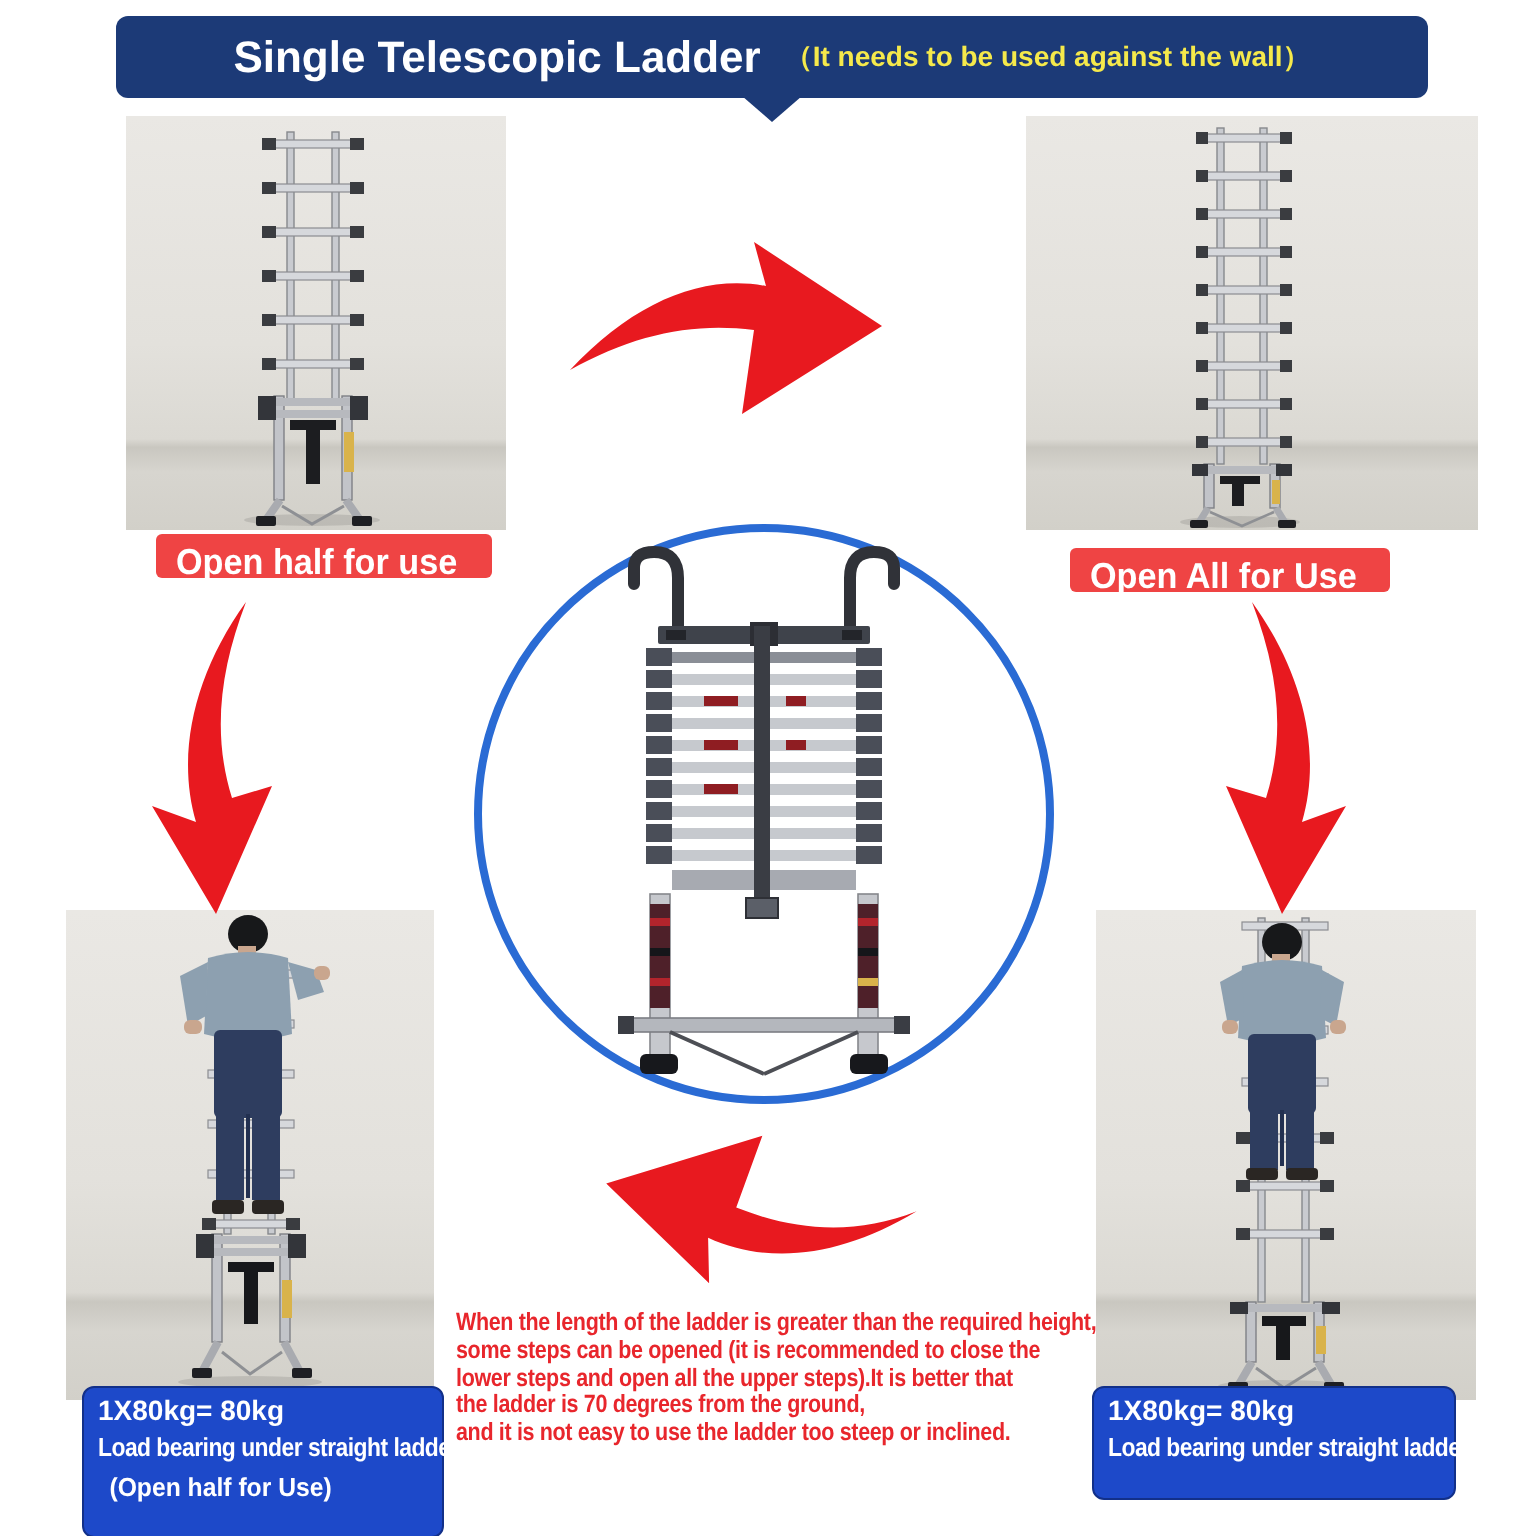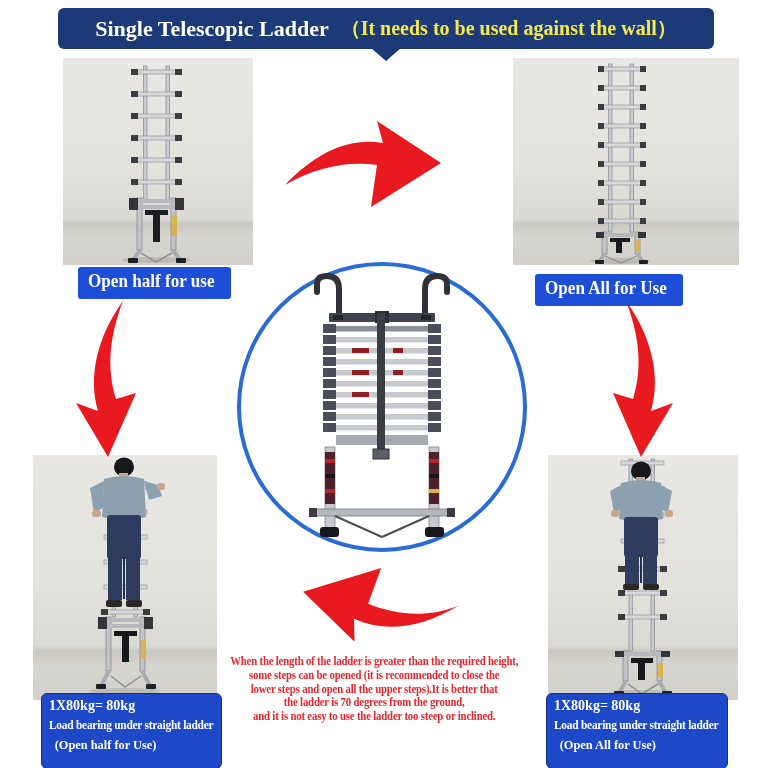--- a/index.html
+++ b/index.html
@@ -1,50 +1,50 @@
 <!DOCTYPE html>
 <html><head>
 <meta charset="utf-8">
 <style>
   * { margin:0; padding:0; box-sizing:border-box; }
   html,body { background:#ffffff; }
   .canvas {
     position:relative; width:768px; height:768px; background:#ffffff;
-    font-family:Liberation Serif, serif; overflow:hidden;
+    font-family:Liberation Sans, sans-serif; overflow:hidden;
   }
   
   .banner {
     position:absolute; left:58px; top:8px; width:656px; height:41px;
     background:#1c3a77; border-radius:6px;
     display:flex; align-items:center; justify-content:center; gap:12px;
     white-space:nowrap;
   }
   .banner-tail {
     position:absolute; left:50%; bottom:-12px; margin-left:-15px;
     width:0; height:0;
     border-left:15px solid transparent; border-right:15px solid transparent;
     border-top:13px solid #1c3a77;
   }
   .banner-title { color:#ffffff; font-weight:bold; font-size:22px; }
-  .banner-sub   { color:#f5e94b; font-weight:bold; font-size:20px; }
+  .banner-sub   { color:#f5e94b; font-weight:bold; font-size:14px; }
   
   .photo {
     position:absolute;
     background:linear-gradient(180deg,#eae8e4 0%,#e3e1dc 55%,#dbd9d3 78%,#c9c7c0 80%,#d7d5cf 86%,#d2d0c9 100%);
     overflow:hidden;
   }
   .photo svg { position:absolute; left:0; top:0; }
   .photo-tl { left:63px;  top:58px;  width:190px; height:207px; }
   .photo-tr { left:513px; top:58px;  width:226px; height:207px; }
   .photo-bl { left:33px;  top:455px; width:184px; height:245px; }
   .photo-br { left:548px; top:455px; width:190px; height:245px; }
   
   .tag {
-    position:absolute; background:#1d4ed8; color:#ffffff; font-weight:bold;
-    font-size:18px; line-height:28px; height:32px; padding:0 10px;
+    position:absolute; background:#ef4444; color:#ffffff; font-weight:bold;
+    font-size:18px; line-height:28px; height:22px; padding:0 10px;
     border-radius:3px; white-space:nowrap; z-index:6;
   }
   .tag-left  { left:78px;  top:267px; }
   .tag-right { left:535px; top:274px; }
   
   .ring {
     position:absolute; left:237px; top:262px; width:290px; height:290px;
     border:4px solid #2a6bd4; border-radius:50%; background:#ffffff; z-index:3;
   }
   .ring svg { position:absolute; left:56px; top:3px; }
@@ -66,21 +66,20 @@
   .info-line1 { font-size:14px; }
   .fit { display:inline-block; transform:scaleX(0.88); transform-origin:0 50%;
          white-space:nowrap; font-size:13px; letter-spacing:-0.3px; }
   .fit2 { display:inline-block; transform:scaleX(0.95); transform-origin:0 50%;
           white-space:nowrap; font-size:13px; padding-left:6px; }
   
   .note {
     position:absolute; left:228px; top:655px; width:340px; z-index:5;
     color:#e8262c; font-weight:bold; font-size:12.5px; line-height:13.8px;
     letter-spacing:-0.2px;
-    text-align:center;
   }
   .note div { transform:scaleX(0.86); transform-origin:0 50%; white-space:nowrap; }
 </style>
 </head>
 <body>
 
 <div class="canvas">
 
   <div class="banner">
     <span class="banner-title">Single Telescopic Ladder</span>
@@ -392,16 +391,15 @@
   </div>
 
   <div class="info-box box-left">
     <div class="info-line1">1X80kg= 80kg</div>
     <div><span class="fit">Load bearing under straight ladder</span></div>
     <div><span class="fit2">(Open half for Use)</span></div>
   </div>
   <div class="info-box box-right">
     <div class="info-line1">1X80kg= 80kg</div>
     <div><span class="fit">Load bearing under straight ladder</span></div>
-    <div><span class="fit2">(Open All for Use)</span></div>
   </div>
 
 </div>
 
 </body></html>

